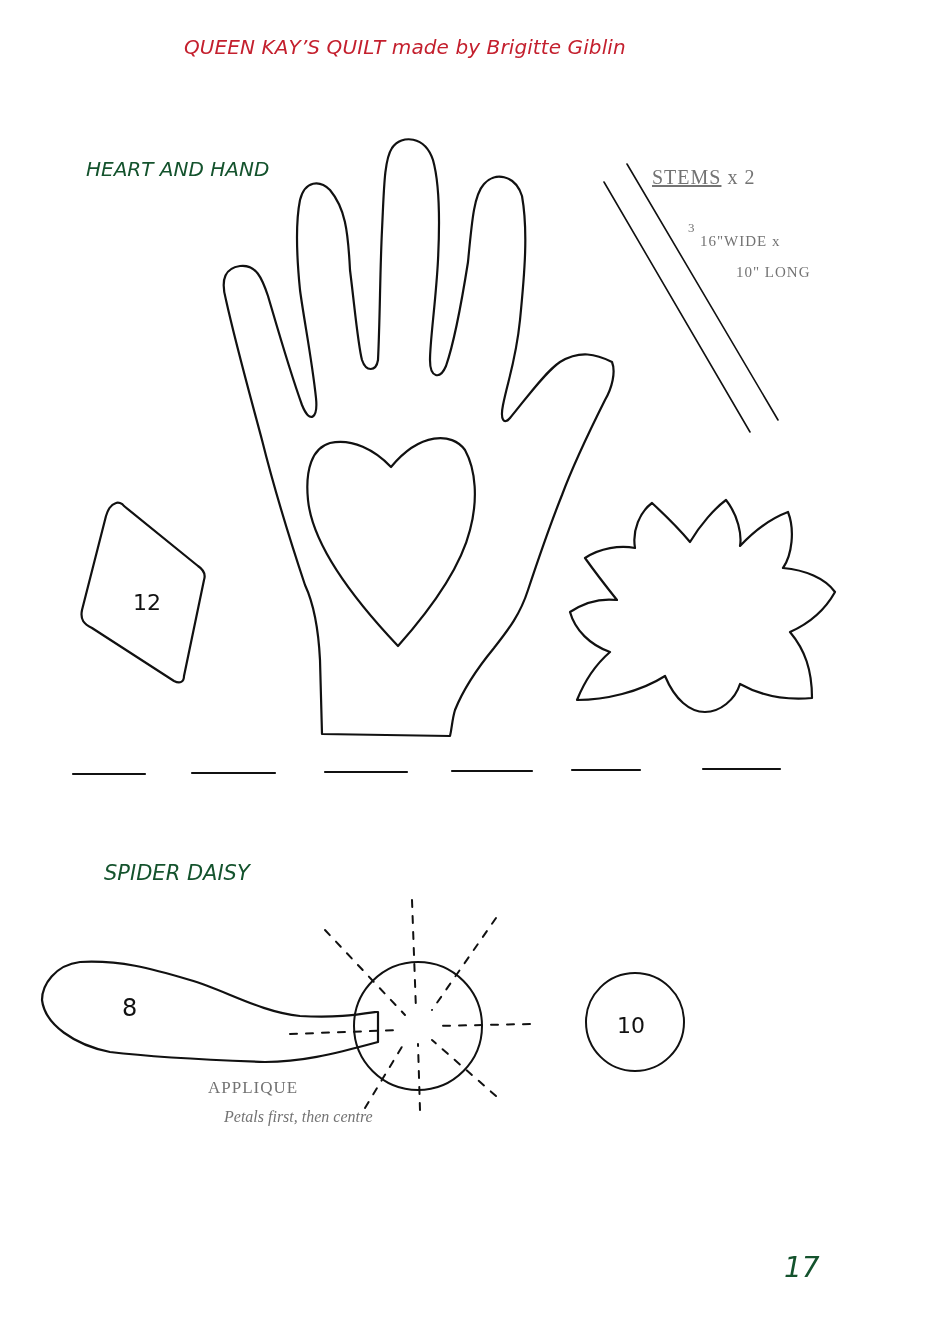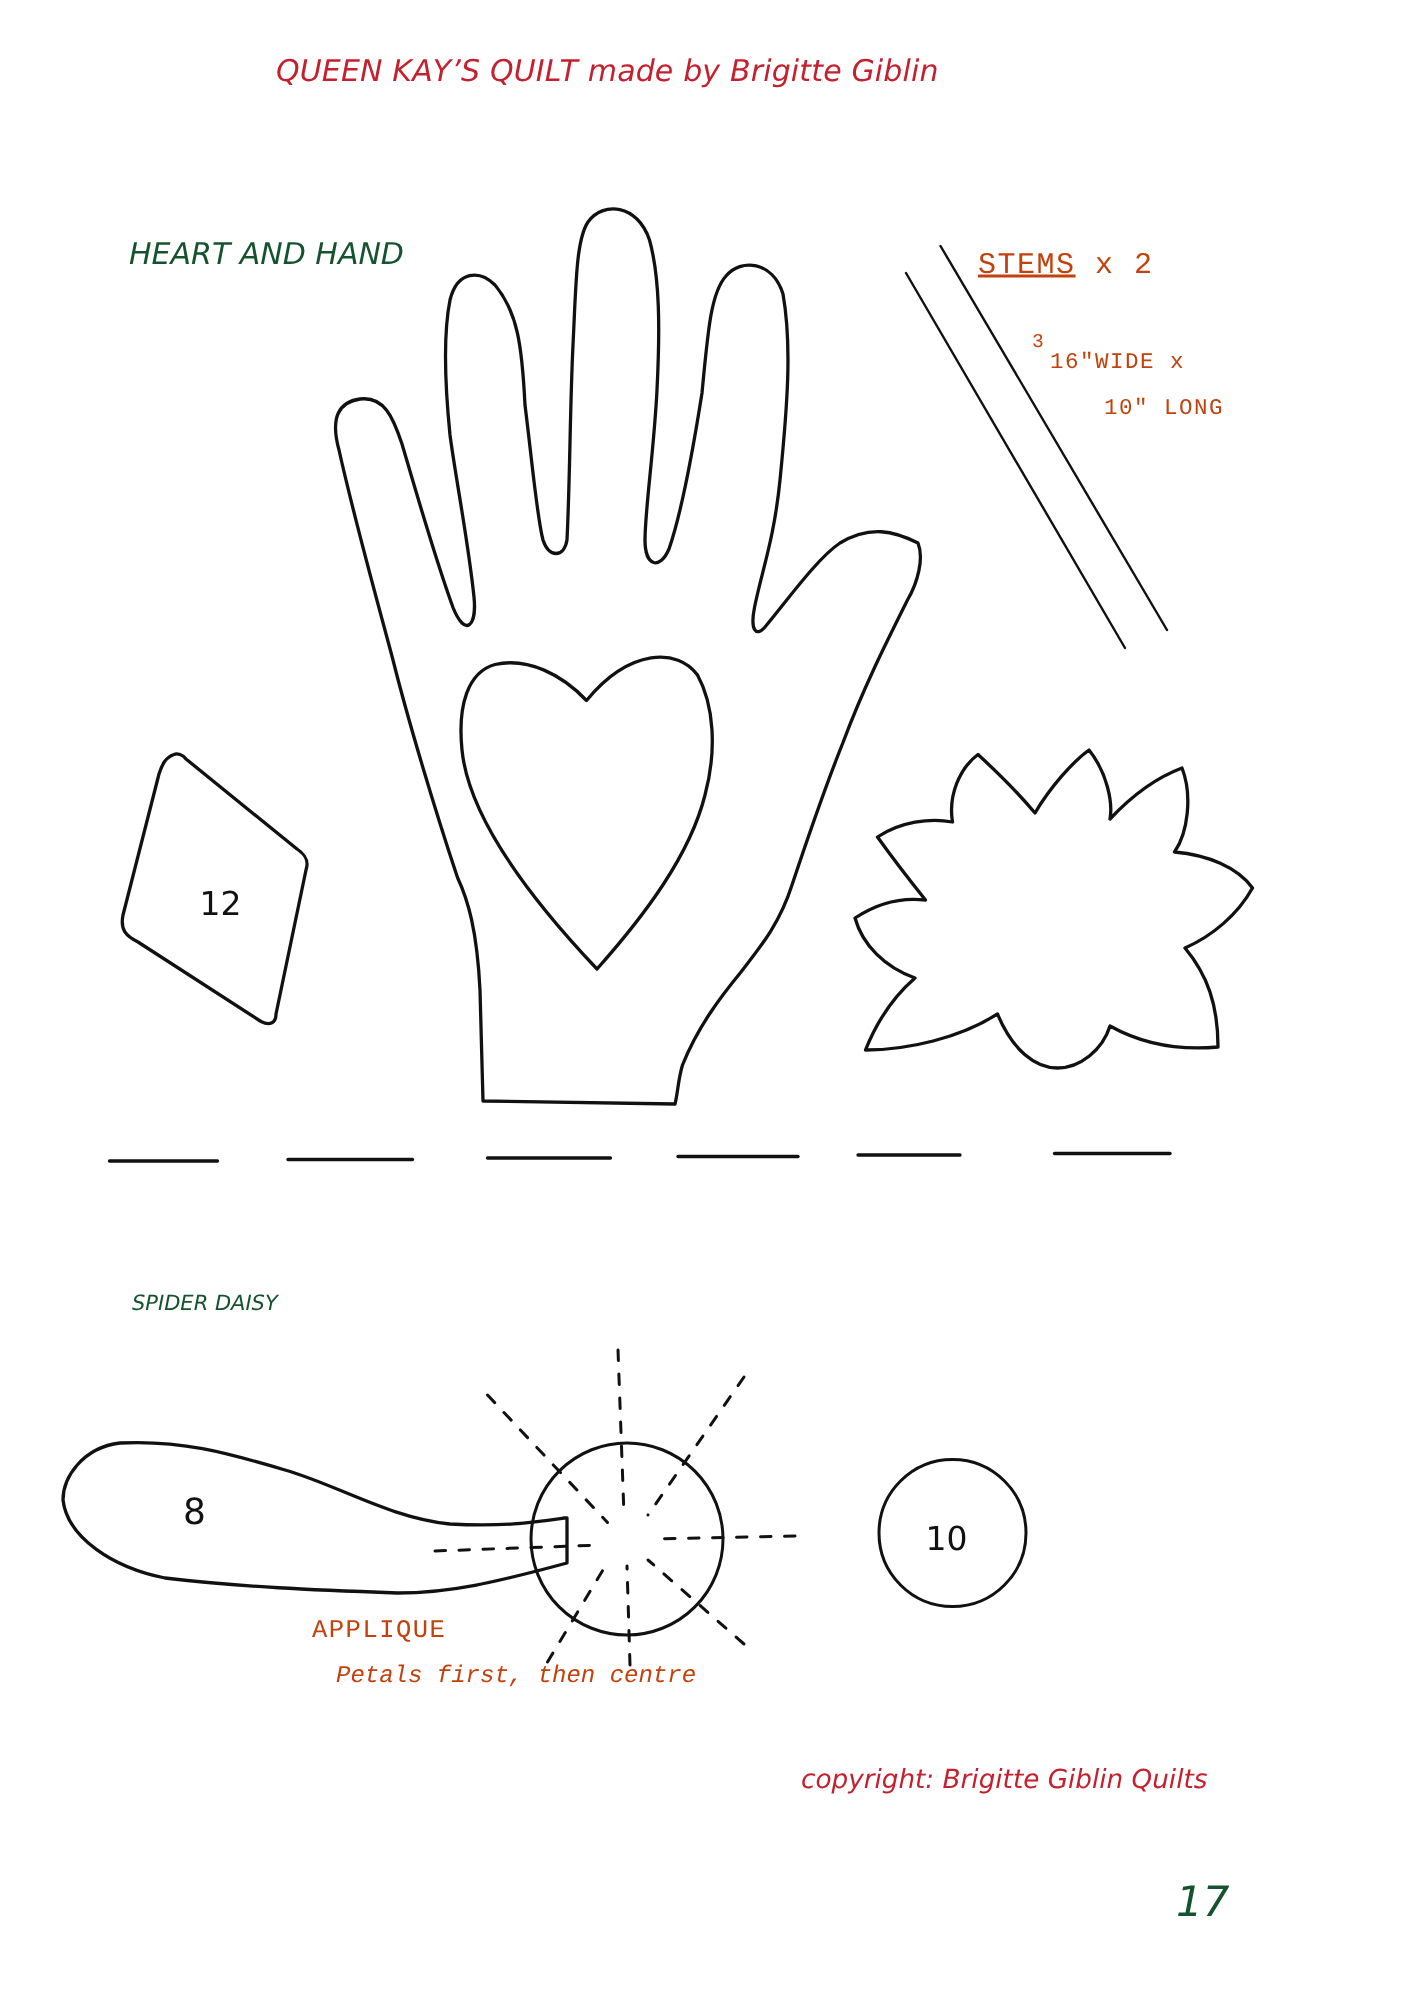--- a/index.html
+++ b/index.html
@@ -3,24 +3,24 @@
   <meta charset="utf-8">
   <style>
     html, body { margin: 0; padding: 0; background: #ffffff; }
     body { width: 950px; height: 1344px; position: relative; overflow: hidden; }
     .page { position: absolute; left: 0; top: 0; width: 842px; height: 1344px; background: #fff; }
     .text { position: absolute; font-family: "DejaVu Sans", "Liberation Sans", sans-serif; font-style: italic; white-space: nowrap; }
     .red { color: #c4202e; }
     .black { color: #14532d; }
     .title { left: 184px; top: 35px; font-size: 20px; letter-spacing: 0.1px; }
     .heading-1 { left: 86px; top: 157px; font-size: 20px; }
-    .heading-2 { left: 88px; top: 861px; font-size: 14px; }
+    .heading-2 { left: 104px; top: 861px; font-size: 21px; }
     .copyright { left: 534px; top: 1177px; font-size: 17.5px; }
     .page-num { left: 784px; top: 1251px; font-size: 28px; }
-    .hand { position: absolute; font-family: Liberation Mono, monospace; color: #c2410c; white-space: nowrap; text-align: center; }
+    .hand { position: absolute; font-family: Liberation Serif, serif; color: #737373; white-space: nowrap; text-align: center; }
     svg.drawing { position: absolute; left: 0; top: 0; }
     svg .ink { fill: none; stroke: #111; stroke-width: 2.2; stroke-linecap: round; stroke-linejoin: round; }
     svg .thin { fill: none; stroke: #111; stroke-width: 1.6; stroke-linecap: round; }
     svg .dash { fill: none; stroke: #111; stroke-width: 2; stroke-dasharray: 7 9; stroke-linecap: round; }
     svg .hw { font-family: "DejaVu Sans", sans-serif; fill: #111; }
   </style>
 </head>
 <body>
 
 <div class="page">
@@ -159,16 +159,15 @@
   </div>
   <div class="hand" style="left:688px; top:220px; font-size:13px;">3</div>
   <div class="hand" style="left:700px; top:233px; font-size:15px; letter-spacing:1px;">16"WIDE x</div>
   <div class="hand" style="left:736px; top:264px; font-size:15px; letter-spacing:1px;">10" LONG</div>
 
   <div class="text black heading-2">SPIDER DAISY</div>
 
   <div class="hand" style="left:208px; top:1078px; font-size:17px; letter-spacing:1px;">APPLIQUE</div>
   <div class="hand" style="left:224px; top:1108px; font-size:16px; font-style:italic;">Petals first, then centre</div>
 
-  <div class="text red copyright">copyright:  Brigitte Giblin Quilts</div>
 
   <div class="text black page-num">17</div>
 </div>
 
 </body></html>

